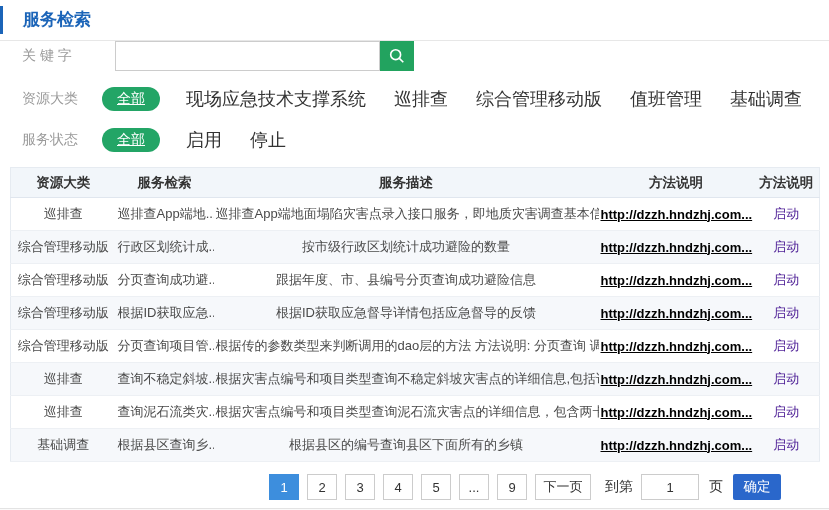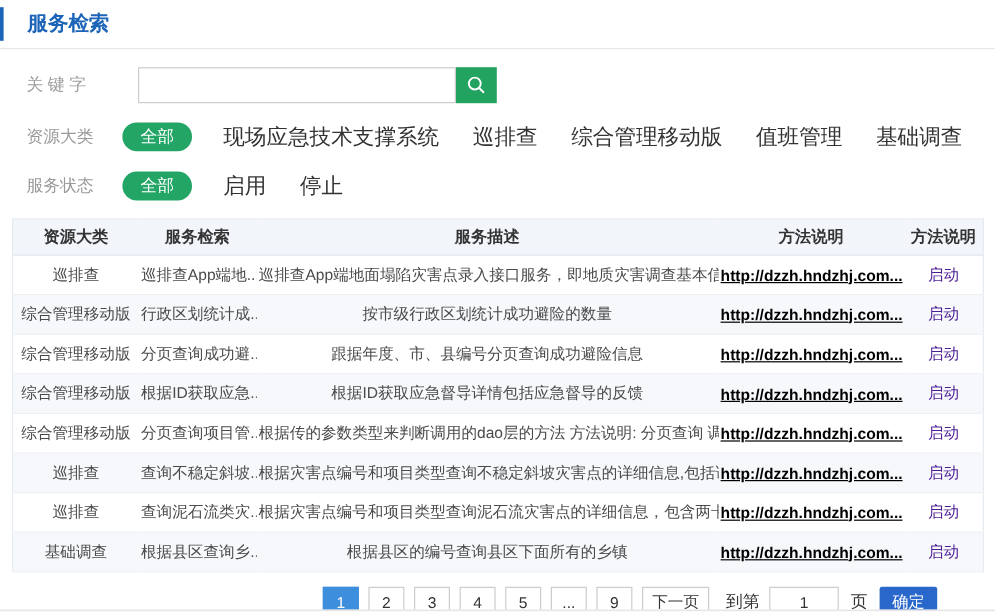--- a/index.html
+++ b/index.html
@@ -8,35 +8,35 @@
   .wrap { position: relative; width: 829px; height: 510px; background: #fff; }
 
   
   .title-bar { margin-top: 6px; border-left: 3px solid #1b64b8; padding-left: 20px;
     height: 28px; line-height: 28px; }
   .title { color: #1b64b8; font-size: 17px; font-weight: bold; }
   .divider { border-top: 1px solid #e7e7e7; margin-top: 6px; }
 
   
   .row { display: flex; align-items: center; margin-left: 22px; }
-  .kw-row { margin-top: 15px; height: 30px; }
+  .kw-row { height: 30px; }
   .lbl { color: #9a9a9a; font-size: 14px; width: 60px; flex: none; }
   .kw-row .lbl { margin-right: 33px; }
   .kw-input { width: 265px; height: 30px; border: 1px solid #ccc; outline: none;
     padding: 0 8px; font-size: 14px; color: #333; }
   .kw-btn { width: 34px; height: 30px; background: #22a35f; border: none;
     cursor: pointer; display: flex; align-items: center; justify-content: center; }
 
   
   .filter-row { margin-top: 15px; min-height: 26px; }
   .filter-row .lbl { margin-right: 20px; }
   .opts { display: flex; align-items: center; }
   .opt { font-size: 18px; color: #333; margin-right: 28px; cursor: pointer; white-space: nowrap; }
   .opt.sel { background: #23a566; color: #fff; border-radius: 13px; padding: 3px 15px;
-    font-size: 14px; margin-right: 26px; }
+    font-size: 14px; margin-right: 26px; text-decoration: underline; }
 
   
   table { margin: 14px 10px 0 10px; width: 809px; border-collapse: collapse;
     font-size: 13px; color: #4a4a4a; table-layout: fixed;
     border: 1px solid #e6ebf1; }
   th { background: #f2f6fa; color: #333; font-weight: bold; height: 30px;
     font-size: 13.5px; border-bottom: 1px solid #e0e6ee; }
   td { height: 33px; text-align: center; border-bottom: 1px solid #edf0f4;
     overflow: hidden; white-space: nowrap; padding: 0 2px; }
   tr.stripe td { background: #f6f8fb; }

